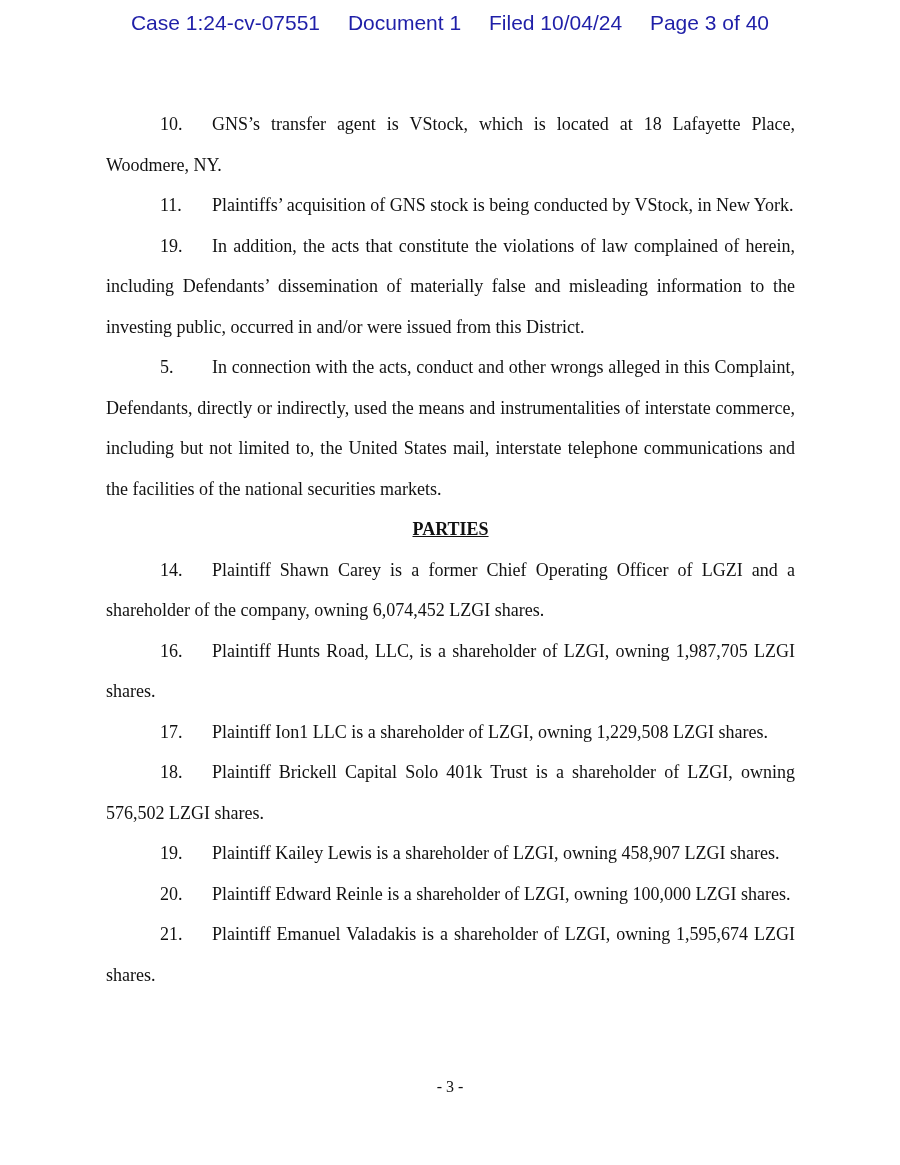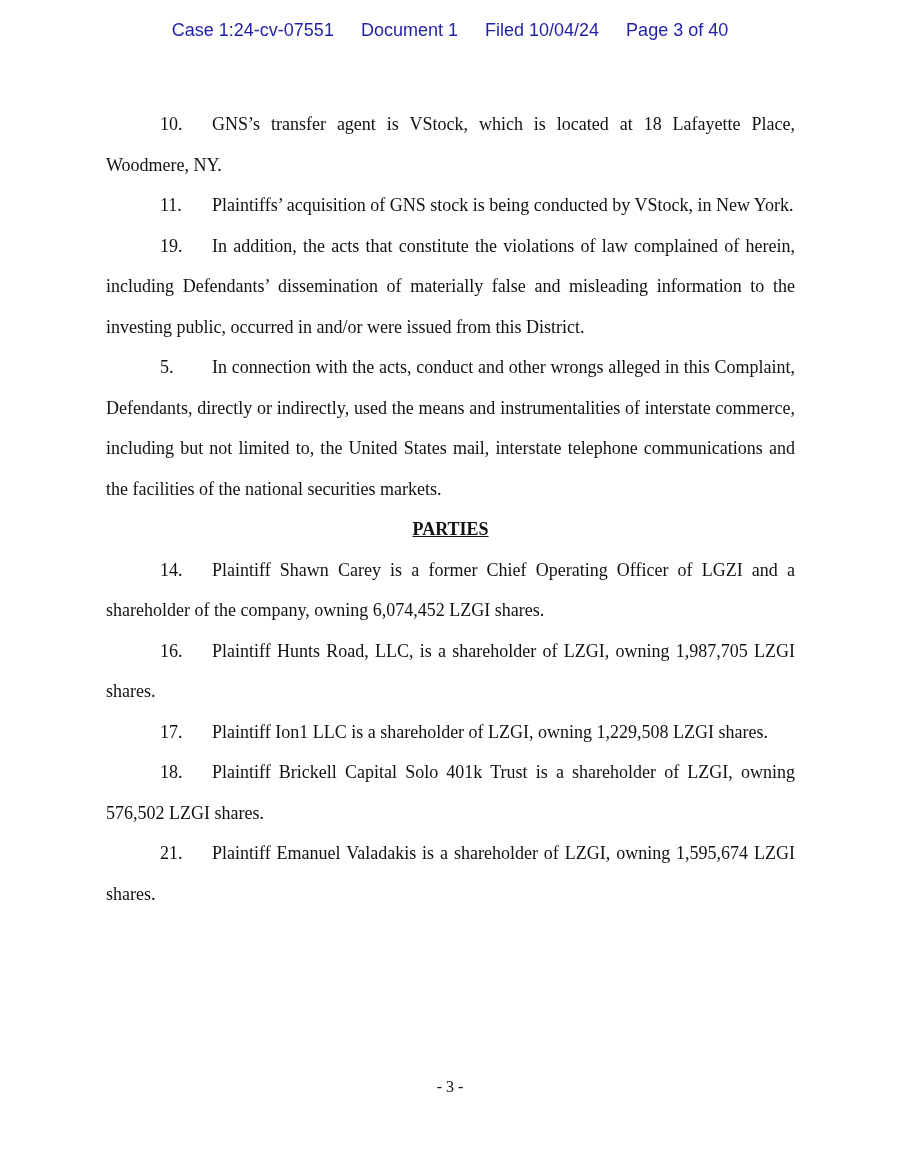--- a/index.html
+++ b/index.html
@@ -1,19 +1,19 @@
 <!DOCTYPE html>
 <html><head>
   <meta charset="utf-8">
   <style>
     html, body { margin: 0; padding: 0; background: #ffffff; }
     body { width: 900px; height: 1165px; position: relative; overflow: hidden; }
     .header {
-      position: absolute; top: 20px; left: 0; width: 900px; text-align: center;
-      font-family: "Liberation Sans", sans-serif; font-size: 18px; color: #1f1fa8;
+      position: absolute; top: 11px; left: 0; width: 900px; text-align: center;
+      font-family: "Liberation Sans", sans-serif; font-size: 21px; color: #1f1fa8;
       white-space: nowrap;
     }
     .header span { display: inline-block; margin: 0 11px; }
     .body {
       position: absolute; left: 106px; top: 104px; width: 689px;
       font-family: "Liberation Serif", serif; font-size: 18px; color: #111;
       line-height: 40.5px;
     }
     .para { margin: 0; text-align: justify; text-align-last: left; }
     .para .num { display: inline-block; width: 52px; padding-left: 54px; box-sizing: content-box; }
@@ -40,18 +40,20 @@
   <p class="para"><span class="num">11.</span><span>Plaintiffs’ acquisition of GNS stock is being conducted by VStock, in New York.</span></p>
   <p class="para"><span class="num">19.</span><span>In addition, the acts that constitute the violations of law complained of herein, including Defendants’ dissemination of materially false and misleading information to the investing public, occurred in and/or were issued from this District.</span></p>
   <p class="para"><span class="num">5.</span><span>In connection with the acts, conduct and other wrongs alleged in this Complaint, Defendants, directly or indirectly, used the means and instrumentalities of interstate commerce, including but not limited to, the United States mail, interstate telephone communications and the facilities of the national securities markets.</span></p>
 
   <p class="heading">PARTIES</p>
 
   <p class="para"><span class="num">14.</span><span>Plaintiff Shawn Carey is a former Chief Operating Officer of LGZI and a shareholder of the company, owning 6,074,452 LZGI shares.</span></p>
   <p class="para"><span class="num">16.</span><span>Plaintiff Hunts Road, LLC, is a shareholder of LZGI, owning 1,987,705 LZGI shares.</span></p>
   <p class="para"><span class="num">17.</span><span>Plaintiff Ion1 LLC is a shareholder of LZGI, owning 1,229,508 LZGI shares.</span></p>
   <p class="para"><span class="num">18.</span><span>Plaintiff Brickell Capital Solo 401k Trust is a shareholder of LZGI, owning 576,502 LZGI shares.</span></p>
+  <p class="para"><span class="num">19.</span><span>Plaintiff Kailey Lewis is a shareholder of LZGI, owning 458,907 LZGI shares.</span></p>
+  <p class="para"><span class="num">20.</span><span>Plaintiff Edward Reinle is a shareholder of LZGI, owning 100,000 LZGI shares.</span></p>
   <p class="para"><span class="num">21.</span><span>Plaintiff Emanuel Valadakis is a shareholder of LZGI, owning 1,595,674 LZGI shares.</span></p>
 </div>
 
 <div class="footer">
   <span>- 3 -</span>
 </div>
 
 </body></html>

